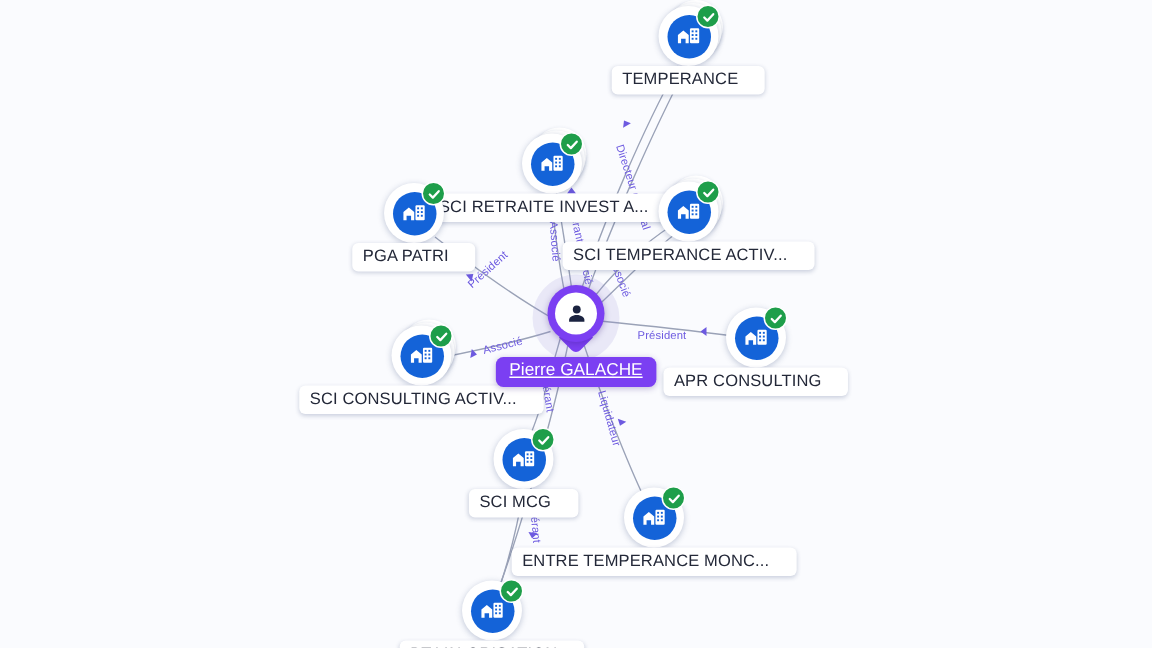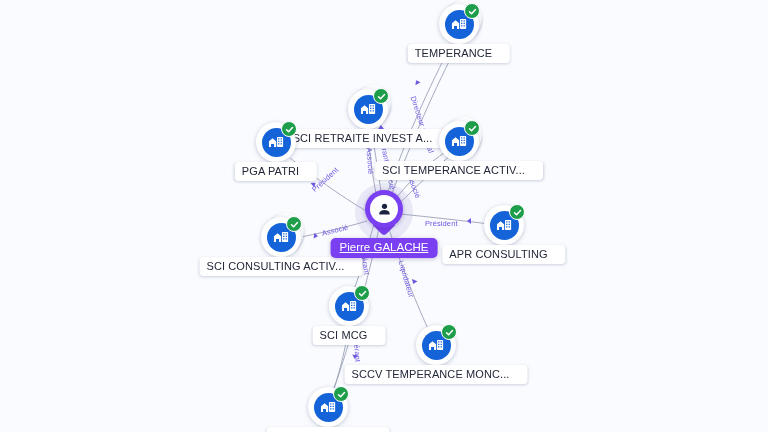--- a/index.html
+++ b/index.html
@@ -438,21 +438,21 @@
   <rect x="18.1" y="13.6" width="1.7" height="1.7" fill="#1463d8"></rect>
 </svg>
             </div>
             <div class="verified-badge">
               <svg width="9" height="9" viewBox="0 0 24 24" fill="none" stroke="#ffffff" stroke-width="4" stroke-linecap="round" stroke-linejoin="round">
   <path d="M4 12.5 9.5 18 20 6.5"></path>
               </svg>
             </div>
           </div>
         </div>
-        <div class="node-label">SCCV TEMPERANCE MONC...</div>
+        <div class="node-label">ENTRE TEMPERANCE MONC...</div>
       </div>
       <div class="node" style="left: 328px; top: 407px;">
         <div class="node-stack">
           <div class="node-disc">
             <div class="node-inner">
 <svg width="18" height="18" viewBox="0 0 24 24" fill="#ffffff">
   <path d="M2.6 11.1 7.4 7.1l4.8 4v7.4H9.4v-4H5.4v4H2.6z"></path>
   <rect x="13.3" y="5.2" width="8.2" height="13.3" rx="1"></rect>
   <rect x="14.8" y="7.0" width="1.7" height="1.7" fill="#1463d8"></rect>
   <rect x="18.1" y="7.0" width="1.7" height="1.7" fill="#1463d8"></rect>

